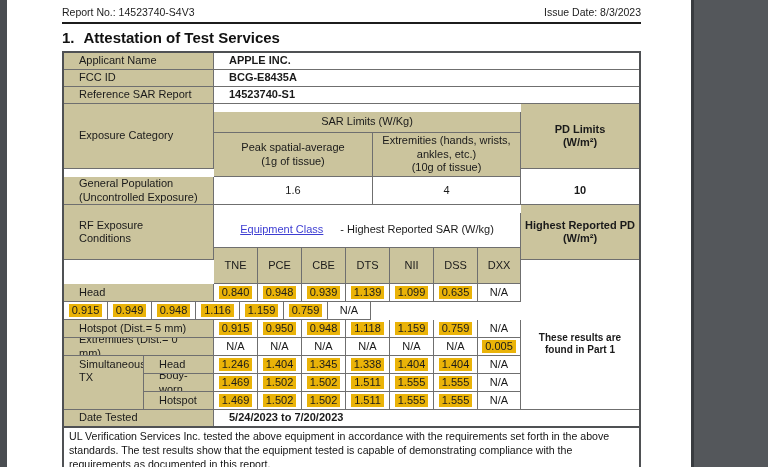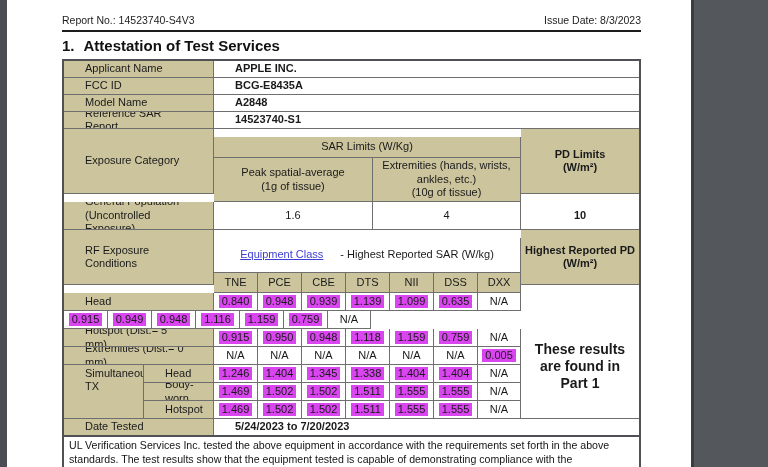--- a/index.html
+++ b/index.html
@@ -9,51 +9,51 @@
     background:#54575b;color:#1a1a1a;
   }
   .edge-left{width:7px;flex:none;background:#4a4d51;}
   .page{width:684px;flex:none;background:#ffffff;height:467px;position:relative;}
   .gutter-right{flex:1;background:#54575b;border-left:3px solid #393c40;}
 
   .content{position:absolute;left:55px;top:0;width:579px;}
 
   .doc-header{
     display:flex;justify-content:space-between;align-items:flex-end;
-    margin-top:14px;padding-bottom:4px;border-bottom:2px solid #1c1c1c;
+    margin-top:6px;padding-bottom:4px;border-bottom:2px solid #1c1c1c;
     font-size:10.5px;color:#1c1c1c;
   }
   .doc-title{margin-top:5px;font-size:15px;font-weight:bold;color:#111;display:flex;gap:9px;align-items:baseline;}
 
   .grid{margin-top:5px;border:2px solid #4f5154;width:575px;background:#fff;font-size:11px;}
   .band{display:flex;}
   .col{display:flex;flex-direction:column;}
   .c{
     box-sizing:border-box;flex:none;display:flex;align-items:center;
     border-right:1px solid #6f6f6f;border-bottom:1px solid #6f6f6f;
     line-height:1.22;overflow:hidden;
   }
   .c.last{border-right:none;font-weight:bold;}
   .c.nobb{border-bottom:none;}
   .tan{background:#cbc49d;}
-  .lab{justify-content:flex-start;padding:1px 21px;}
+  .lab{justify-content:flex-start;padding:1px 15px;}
   .ctr{justify-content:center;text-align:center;}
   .stack{flex-direction:column;justify-content:center;}
   .w150{width:150px;} .w80{width:80px;} .w70{width:70px;}
   .w44{width:44px;} .w43{width:43px;}
   .w159{width:159px;} .w148{width:148px;} .w118{width:118px;}
   .w307{width:307px;margin-top:8px;} .w457{width:457px;} .w425{width:425px;}
   .h17{height:17px;} .h21{height:21px;} .h44{height:44px;} .h65{height:65px;}
-  .h28{height:28px;} .h35{height:35px;} .h20{height:20px;} .h55{height:55px;}
+  .h28{height:28px;} .h35{height:35px;} .h20{height:36px;} .h55{height:55px;}
   .h18{height:18px;} .h126{height:126px;} .h54{height:54px;} .h16{height:16px;}
   .topalign{align-items:flex-start;padding-top:2px;}
   .link{color:#3d3dd2;text-decoration:underline;cursor:pointer;}
   .val{display:inline-block;padding:0 2px;}
-  .val.hl{background:#d946ef;padding:0 3px;}
-  .note-cell{font-size:14px;padding:12px 8px;}
+  .val.hl{background:#eab308;padding:0 3px;}
+  .note-cell{font-size:10px;padding:12px 8px;}
   .footer-box{border-top:2px solid #4f5154;padding:2px 5px 6px 5px;font-size:10.6px;line-height:1.32;color:#141414;}
   .footer-box p{margin:0;}
 </style>
 </head>
 <body>
 
 <div class="edge-left"></div>
 
 <div class="page">
   <div class="content">
@@ -70,24 +70,20 @@
 
     <div class="grid">
 
       <div class="band">
         <div class="c tan lab w150 h17">Applicant Name</div>
         <div class="c lab w425 h17 last">APPLE INC.</div>
       </div>
       <div class="band">
         <div class="c tan lab w150 h17">FCC ID</div>
         <div class="c lab w425 h17 last">BCG-E8435A</div>
-      </div>
-      <div class="band">
-        <div class="c tan lab w150 h17">Model Name</div>
-        <div class="c lab w425 h17 last">A2848</div>
       </div>
       <div class="band">
         <div class="c tan lab w150 h17">Reference SAR Report</div>
         <div class="c lab w425 h17 last">14523740-S1</div>
       </div>
 
       <div class="band">
         <div class="c tan lab w150 h65">Exposure Category</div>
         <div class="col w307">
           <div class="c tan ctr h21" style="width:307px;">SAR Limits (W/Kg)</div>

